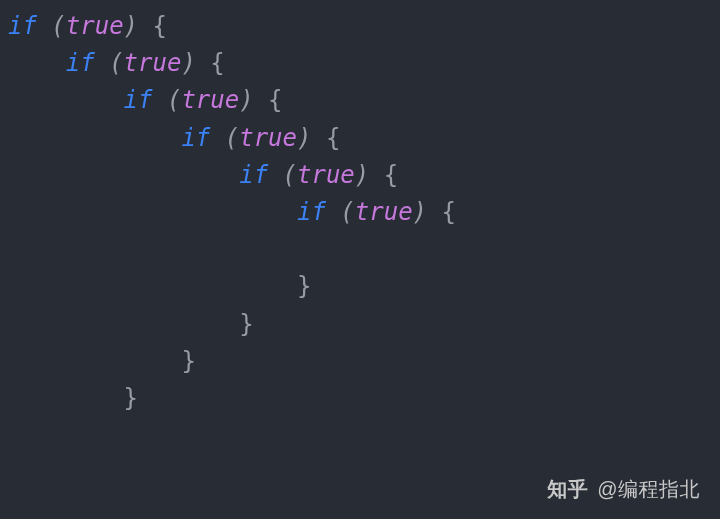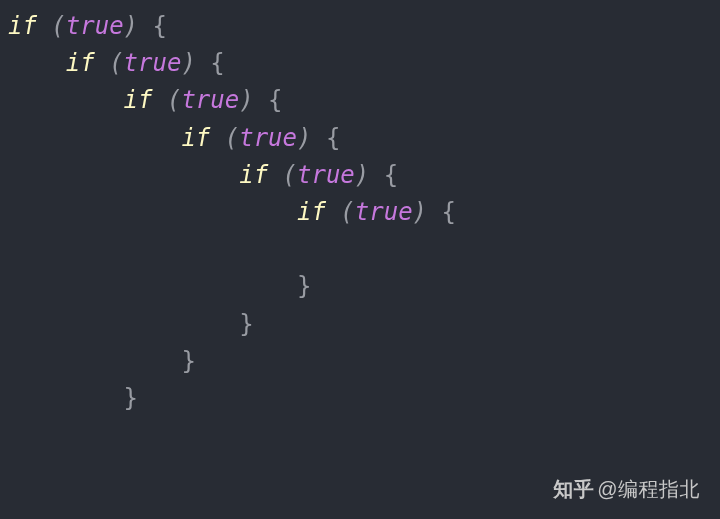--- a/index.html
+++ b/index.html
@@ -9,38 +9,38 @@
       background: #282c34;
       font-family: "Menlo", "Monaco", "Consolas", monospace;
       font-size: 24px;
       line-height: 1.55;
       overflow: hidden;
       position: relative;
       padding-top: 8px;
       padding-left: 8px;
     }
     .line { white-space: pre; }
-    .kw { color: #fef9c3; font-style: italic; }
+    .kw { color: #3b82f6; font-style: italic; }
     .paren { color: #999ca3; font-style: italic; }
     .lit { color: #c678dd; font-style: italic; margin-top: 16px; }
     .brace { color: #999ca3; }
     .space { display: inline; }
     .watermark {
       position: absolute;
       bottom: 14px;
       right: 20px;
       color: #c8c8c8;
       font-family: -apple-system, "PingFang SC", "Microsoft YaHei", sans-serif;
       font-size: 20px;
       font-weight: 400;
       letter-spacing: 0.5px;
     }
     .watermark-logo {
       font-weight: 600;
-      margin-right: 3px;
+      margin-right: 9px;
       text-align: right;
     }
   </style>
 </head>
 <body>
 
 <div id="code-container">
     <div class="line"><span class="space"></span><span class="kw">if</span> <span class="paren">(</span><span class="lit">true</span><span class="paren">)</span> <span class="brace">{</span></div>
     <div class="line"><span class="space">    </span><span class="kw">if</span> <span class="paren">(</span><span class="lit">true</span><span class="paren">)</span> <span class="brace">{</span></div>
     <div class="line"><span class="space">        </span><span class="kw">if</span> <span class="paren">(</span><span class="lit">true</span><span class="paren">)</span> <span class="brace">{</span></div>

